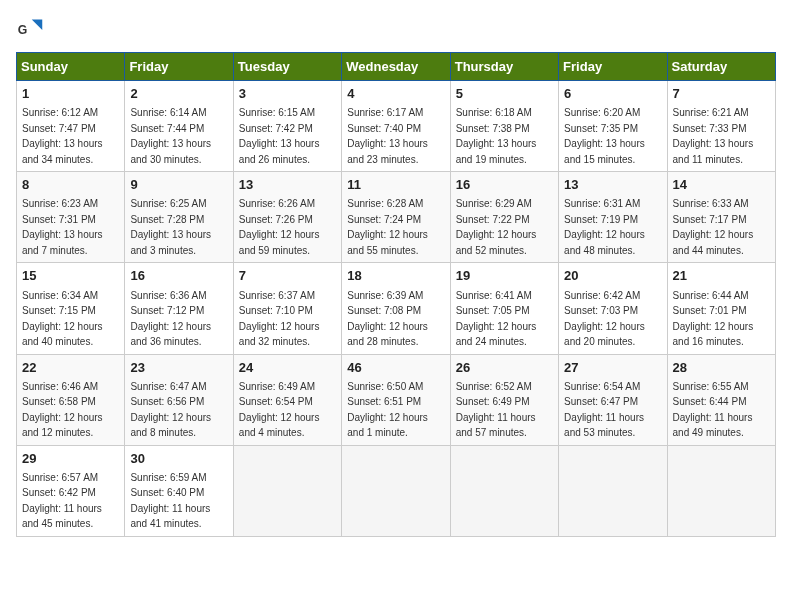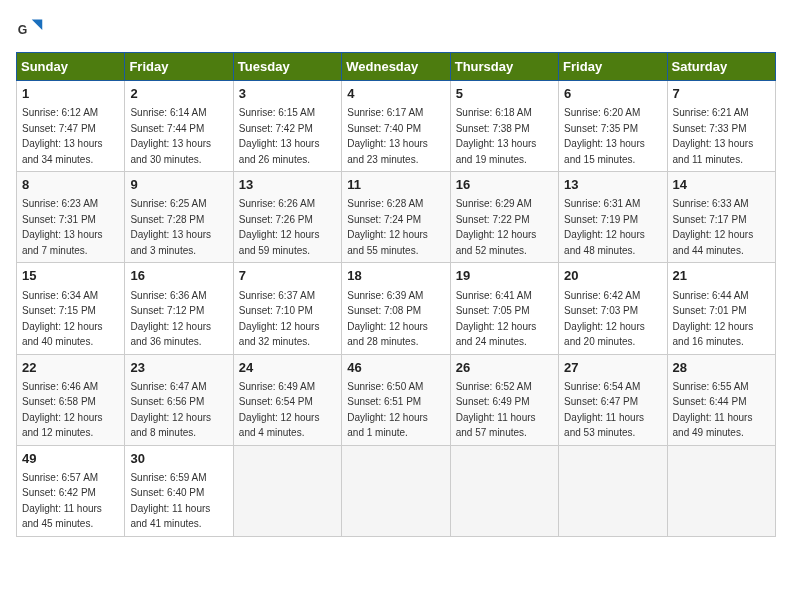--- a/index.html
+++ b/index.html
@@ -239,21 +239,21 @@
           <span class="day-num">27</span>
           <span class="day-info">Sunrise: 6:54 AM<br>Sunset: 6:47 PM<br>Daylight: 11 hours and 53 minutes.</span>
         </td>
         <td>
           <span class="day-num">28</span>
           <span class="day-info">Sunrise: 6:55 AM<br>Sunset: 6:44 PM<br>Daylight: 11 hours and 49 minutes.</span>
         </td>
       </tr>
       <tr>
         <td>
-          <span class="day-num">49</span>
+          <span class="day-num">29</span>
           <span class="day-info">Sunrise: 6:57 AM<br>Sunset: 6:42 PM<br>Daylight: 11 hours and 45 minutes.</span>
         </td>
         <td>
           <span class="day-num">30</span>
           <span class="day-info">Sunrise: 6:59 AM<br>Sunset: 6:40 PM<br>Daylight: 11 hours and 41 minutes.</span>
         </td>
         <td class="empty"></td>
         <td class="empty"></td>
         <td class="empty"></td>
         <td class="empty"></td>

